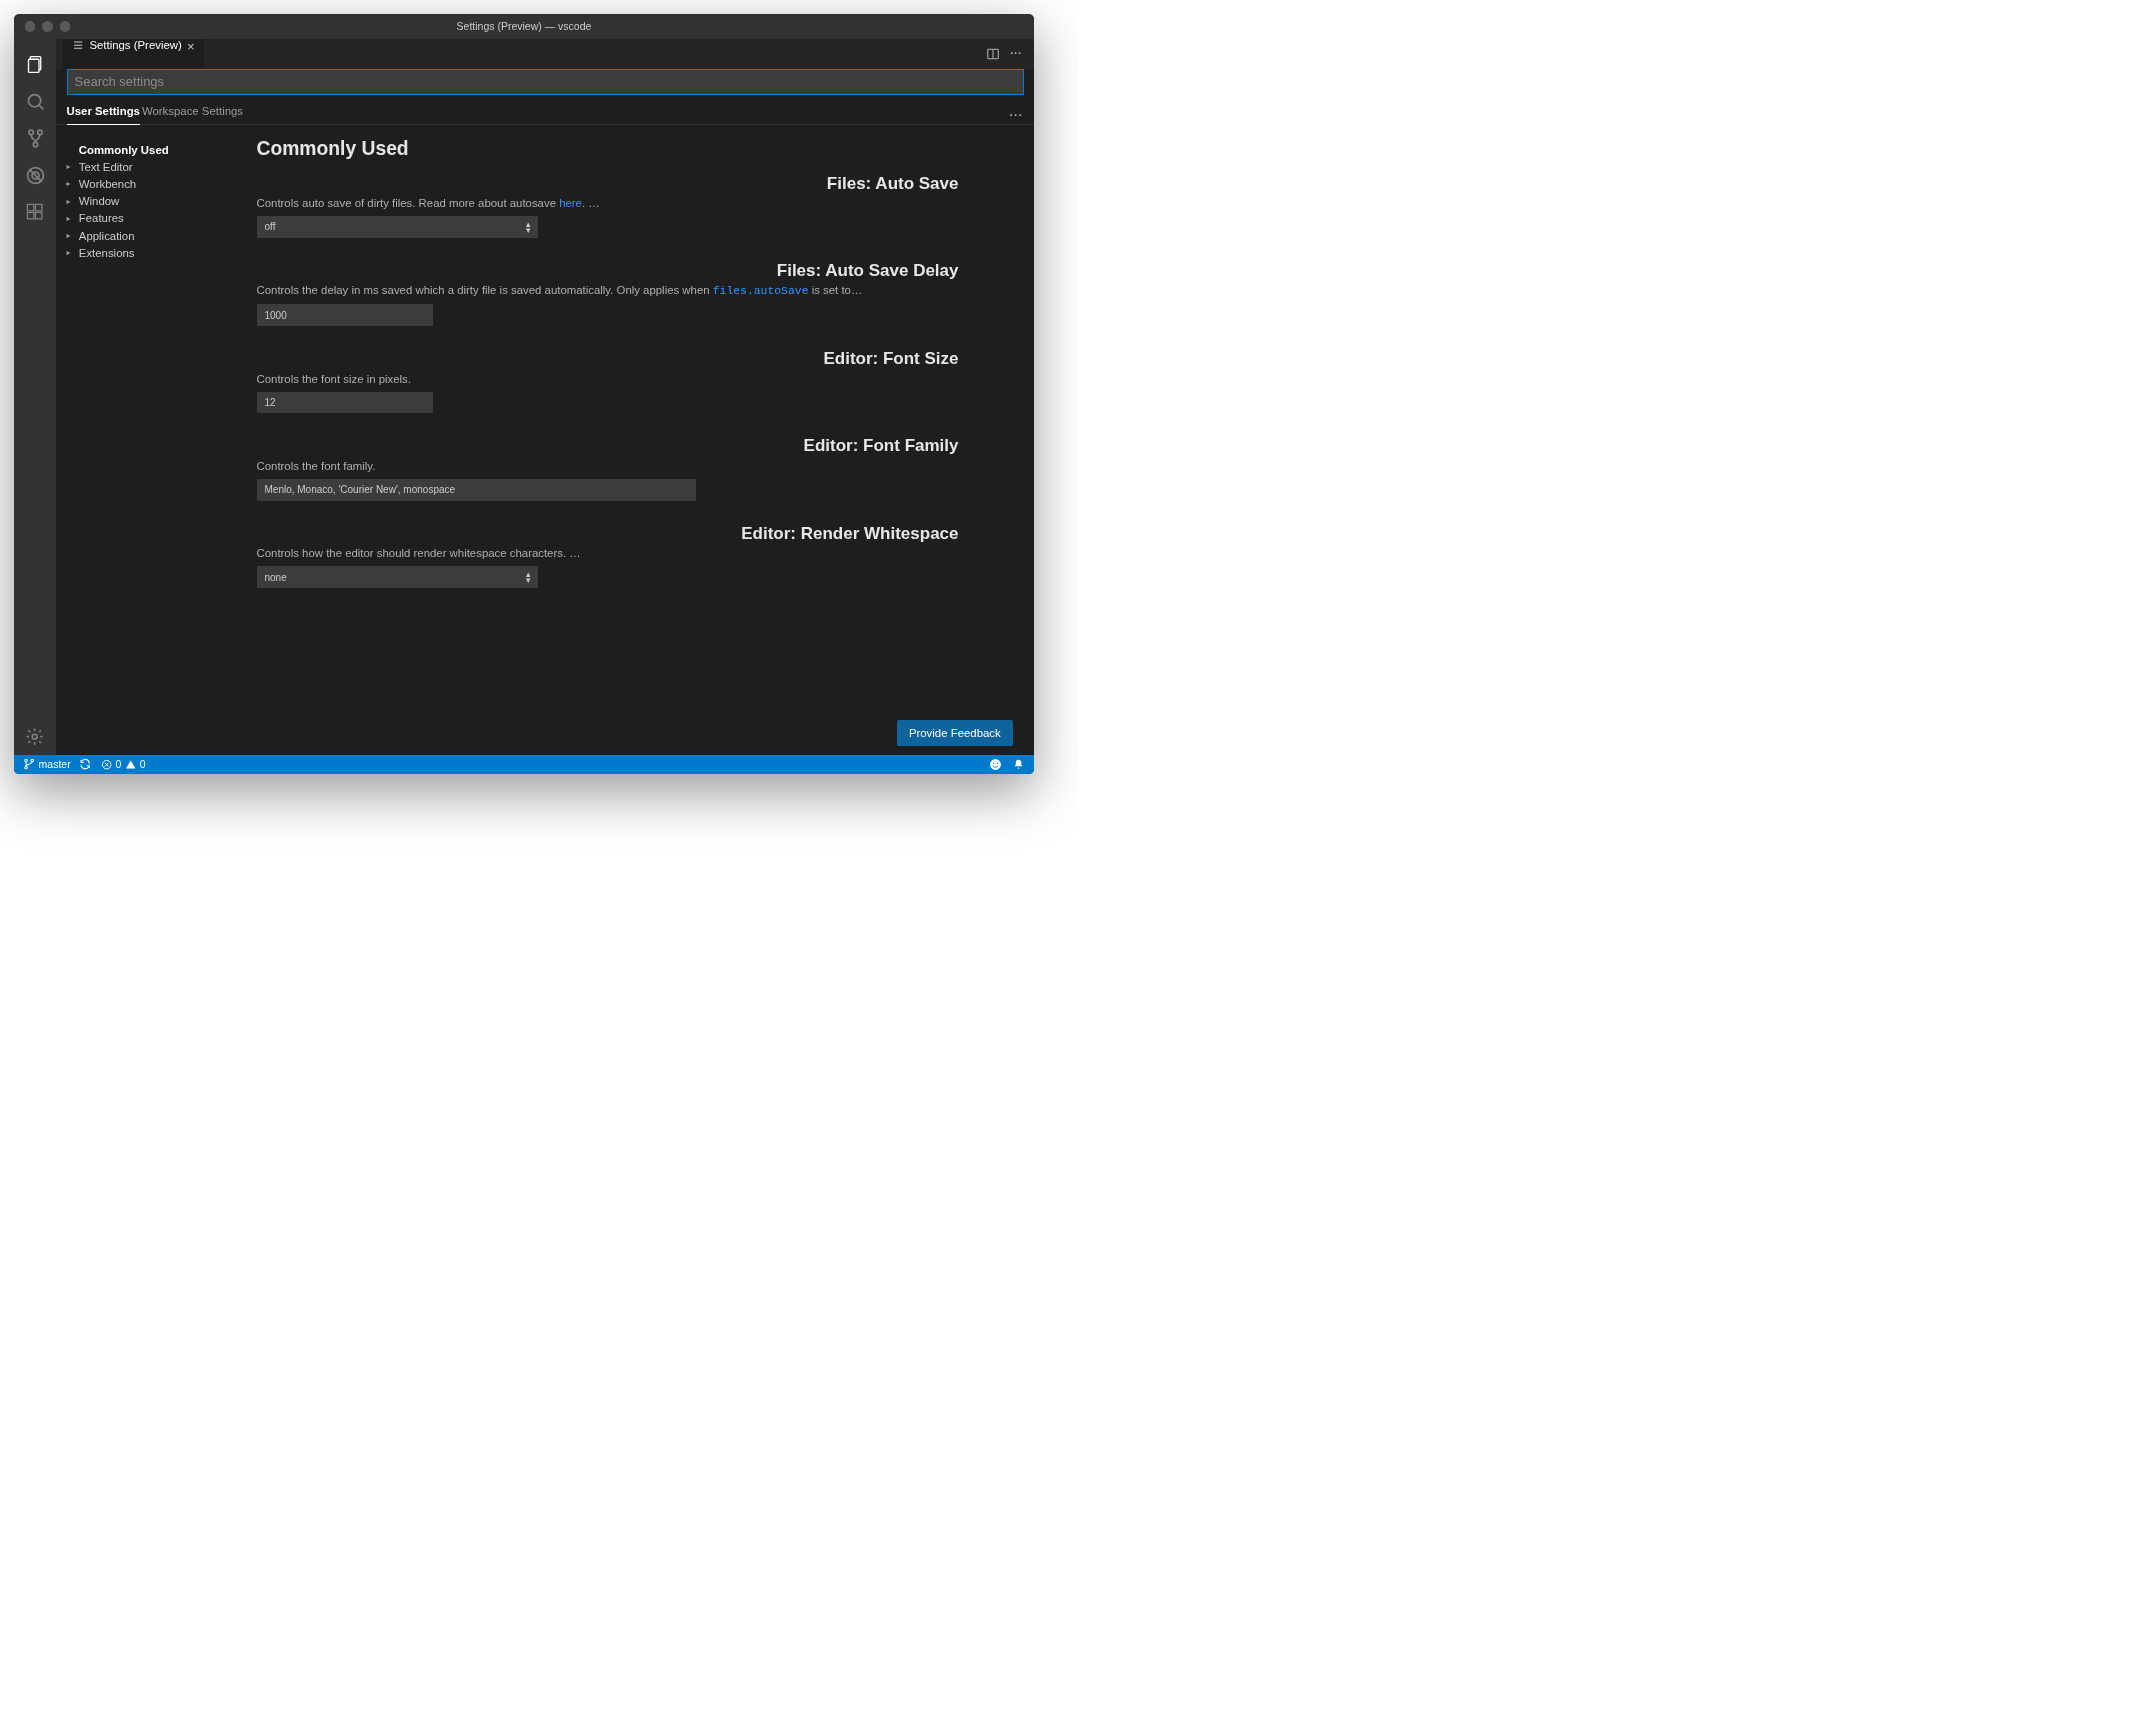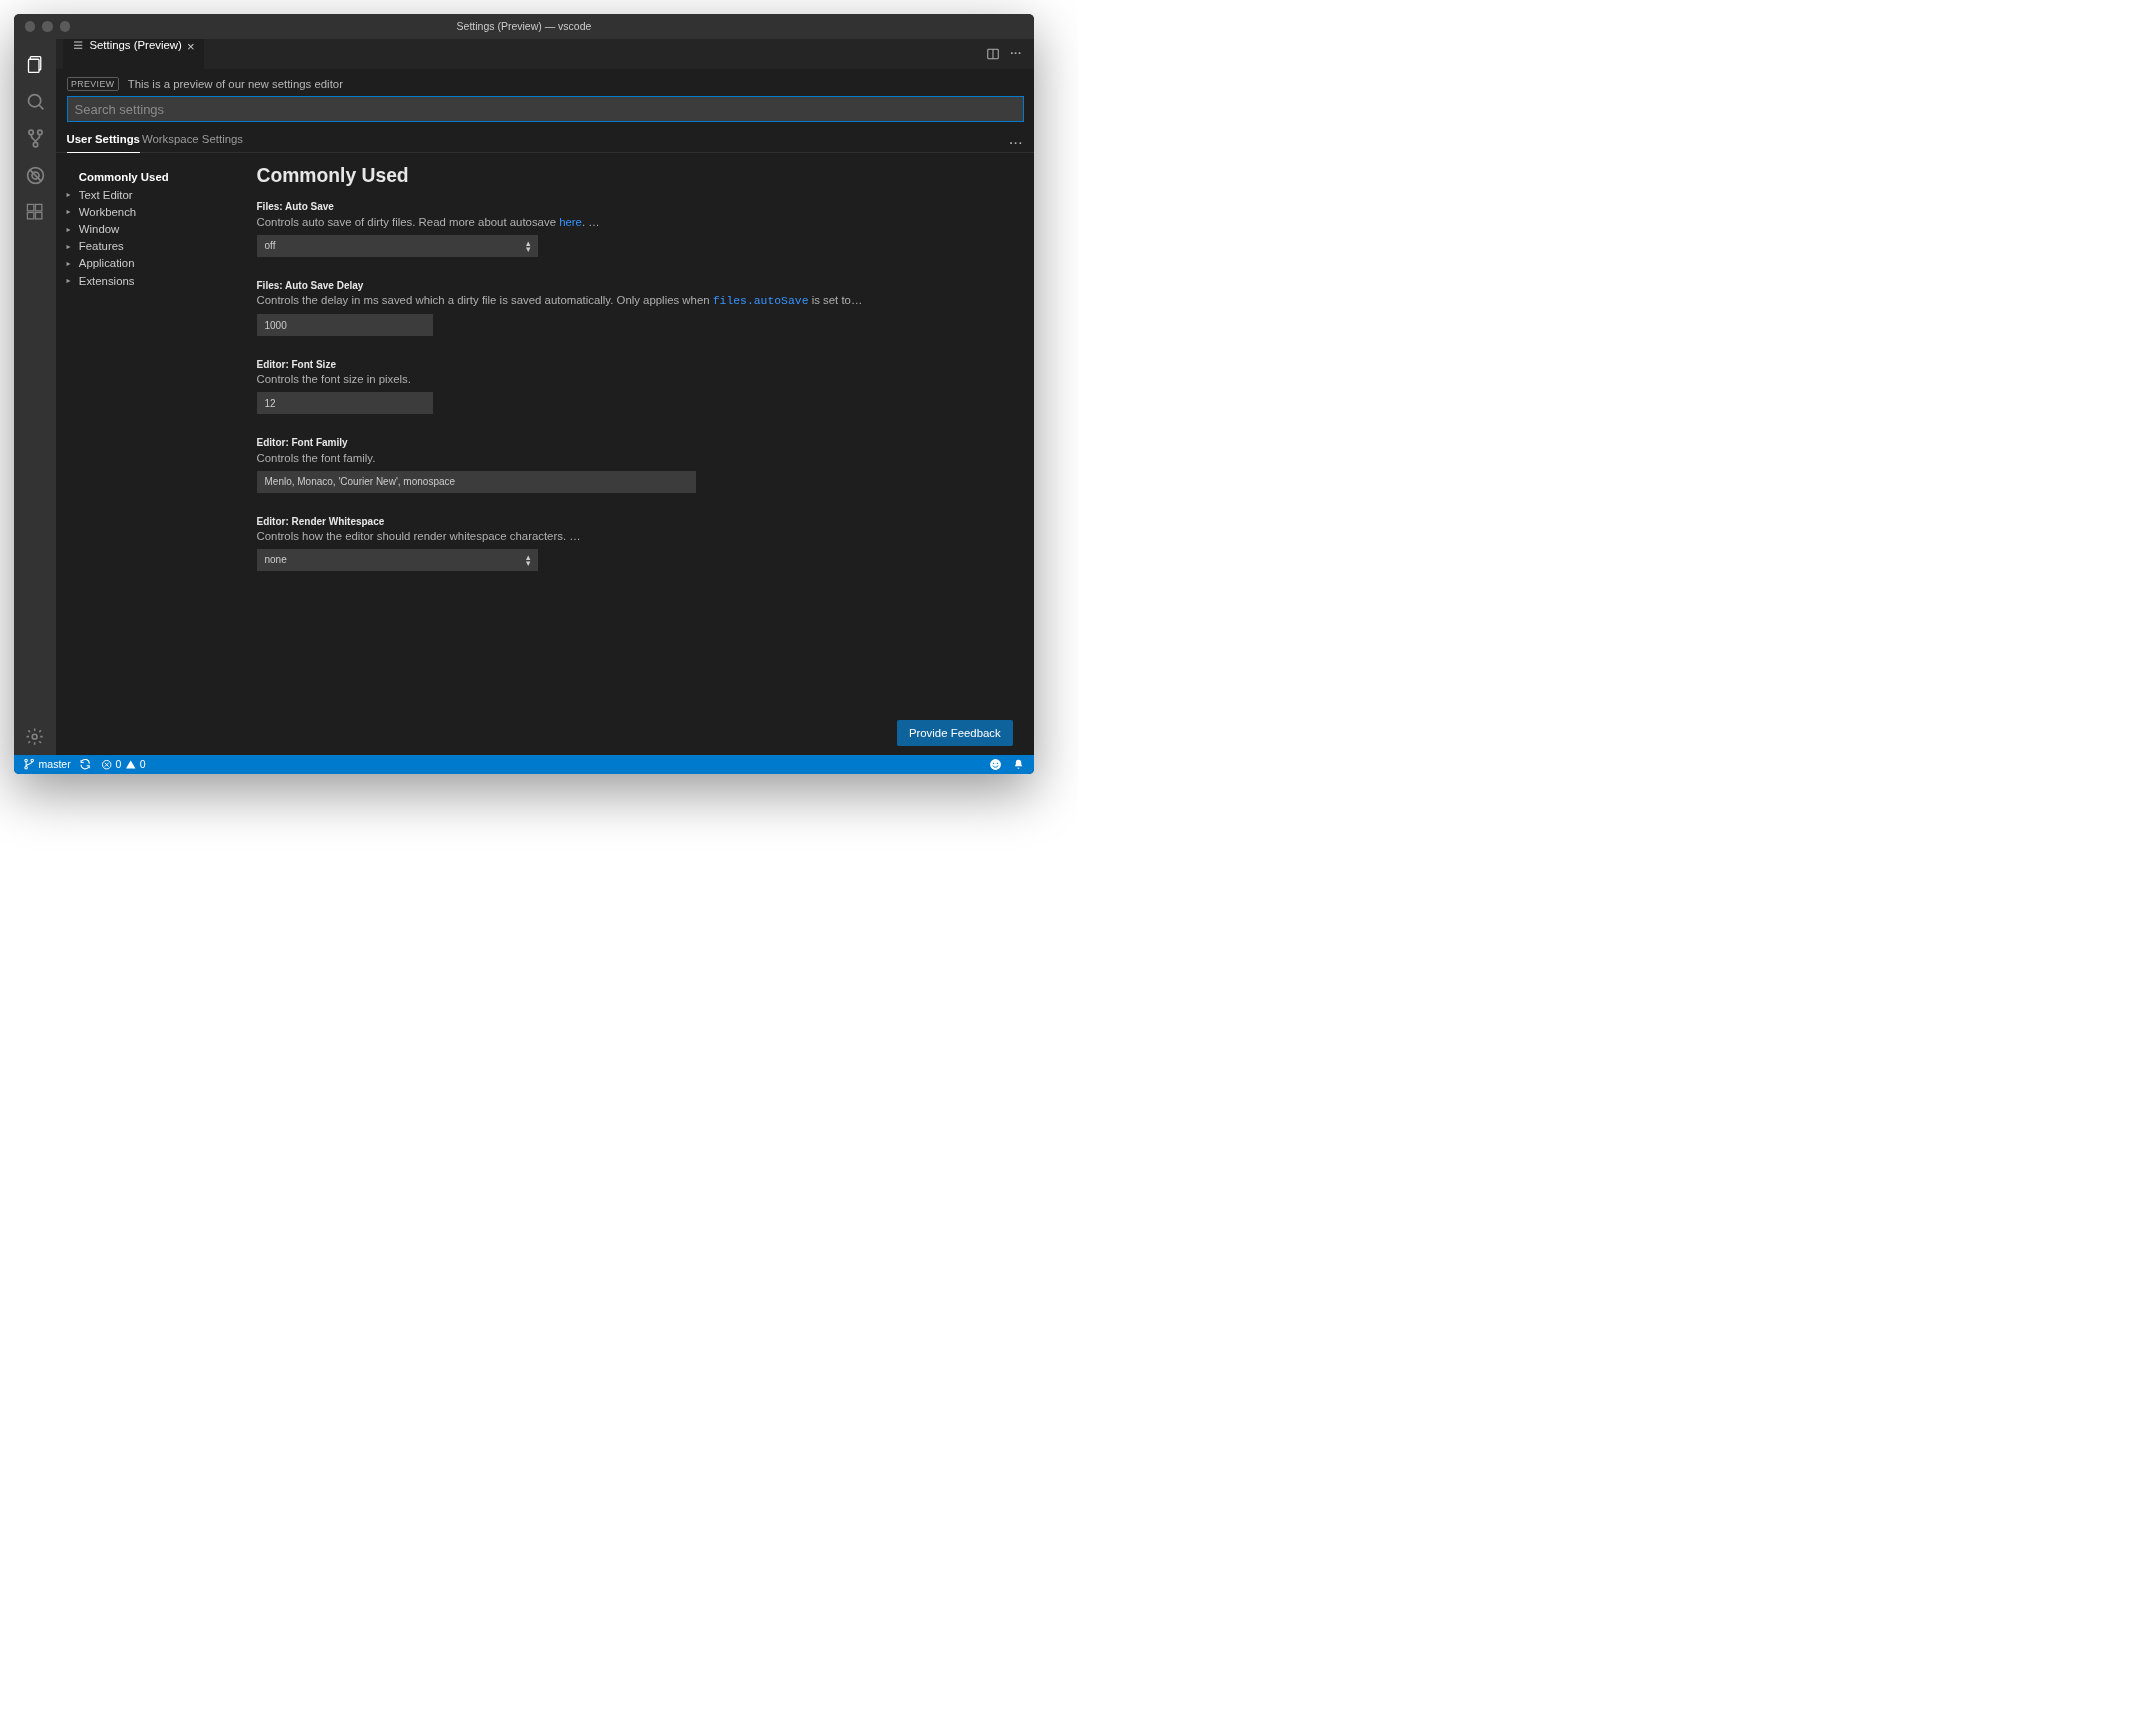--- a/index.html
+++ b/index.html
@@ -165,22 +165,23 @@
 .section-title {
   font-size: 19.3px;
   font-weight: 700;
   color: #e7e7e7;
   margin-bottom: 14px;
 }
 .setting { margin-bottom: 23px; max-width: 702px; }
 .setting-title {
   font-weight: 700;
   color: #e7e7e7;
-  font-size: 10px;
+  font-size: 17px;
   margin-bottom: 3.5px;
+  text-align: right;
 }
 .setting-desc {
   color: #b0b0b0;
   font-size: 11.4px;
   margin-bottom: 7px;
 }
 .setting-desc a { color: #3794ff; text-decoration: none; }
 .setting-desc code { color: #3794ff; font-family: Menlo, Monaco, 'Courier New', monospace; }
 .select-wrap {
   position: relative;
@@ -305,24 +306,20 @@
           <span>
             <svg width="14" height="14" viewBox="0 0 24 24" fill="none" stroke="currentColor" stroke-width="1.8">
                 <rect x="3" y="4" width="18" height="16" rx="1"></rect>
                 <line x1="12" y1="4" x2="12" y2="20"></line>
               </svg>
           </span>
           <span style="font-weight:700;">···</span>
         </div>
       </div>
 
-      <div class="preview-banner">
-        <span class="preview-badge">PREVIEW</span>
-        <span class="preview-text">This is a preview of our new settings editor</span>
-      </div>
 
       <div class="search-row">
         <input class="search-input" type="text" placeholder="Search settings" style="">
       </div>
 
       <div class="scope-tabs">
         <div class="scope-tab active">User Settings</div>
         <div class="scope-tab">Workspace Settings</div>
         <div class="scope-right">···</div>
       </div>

